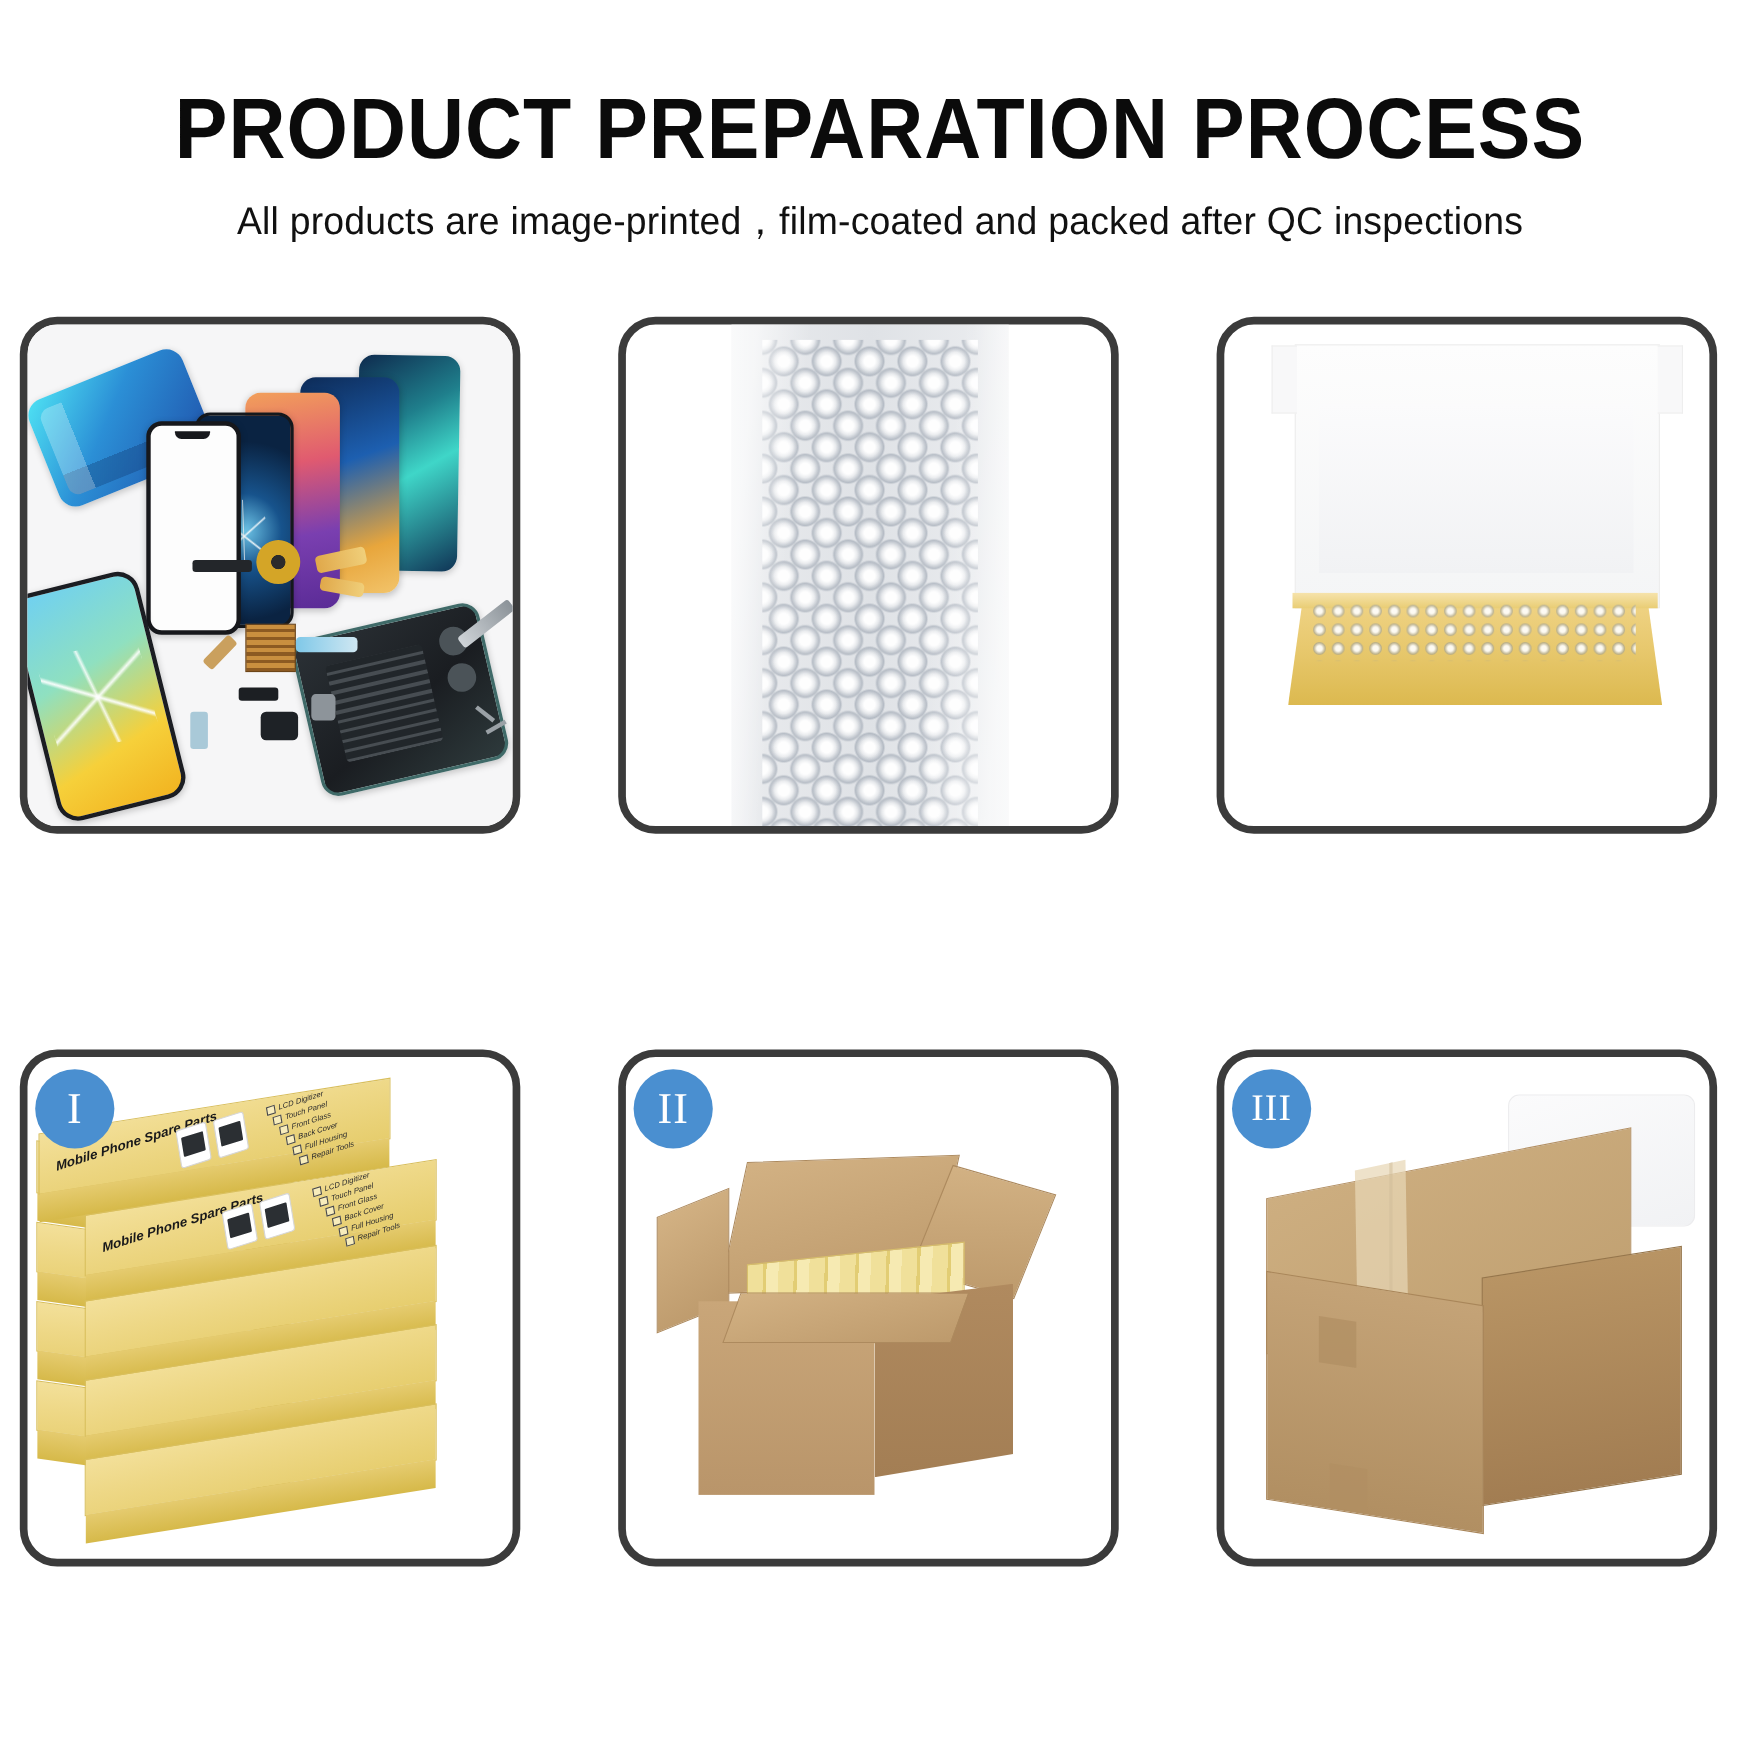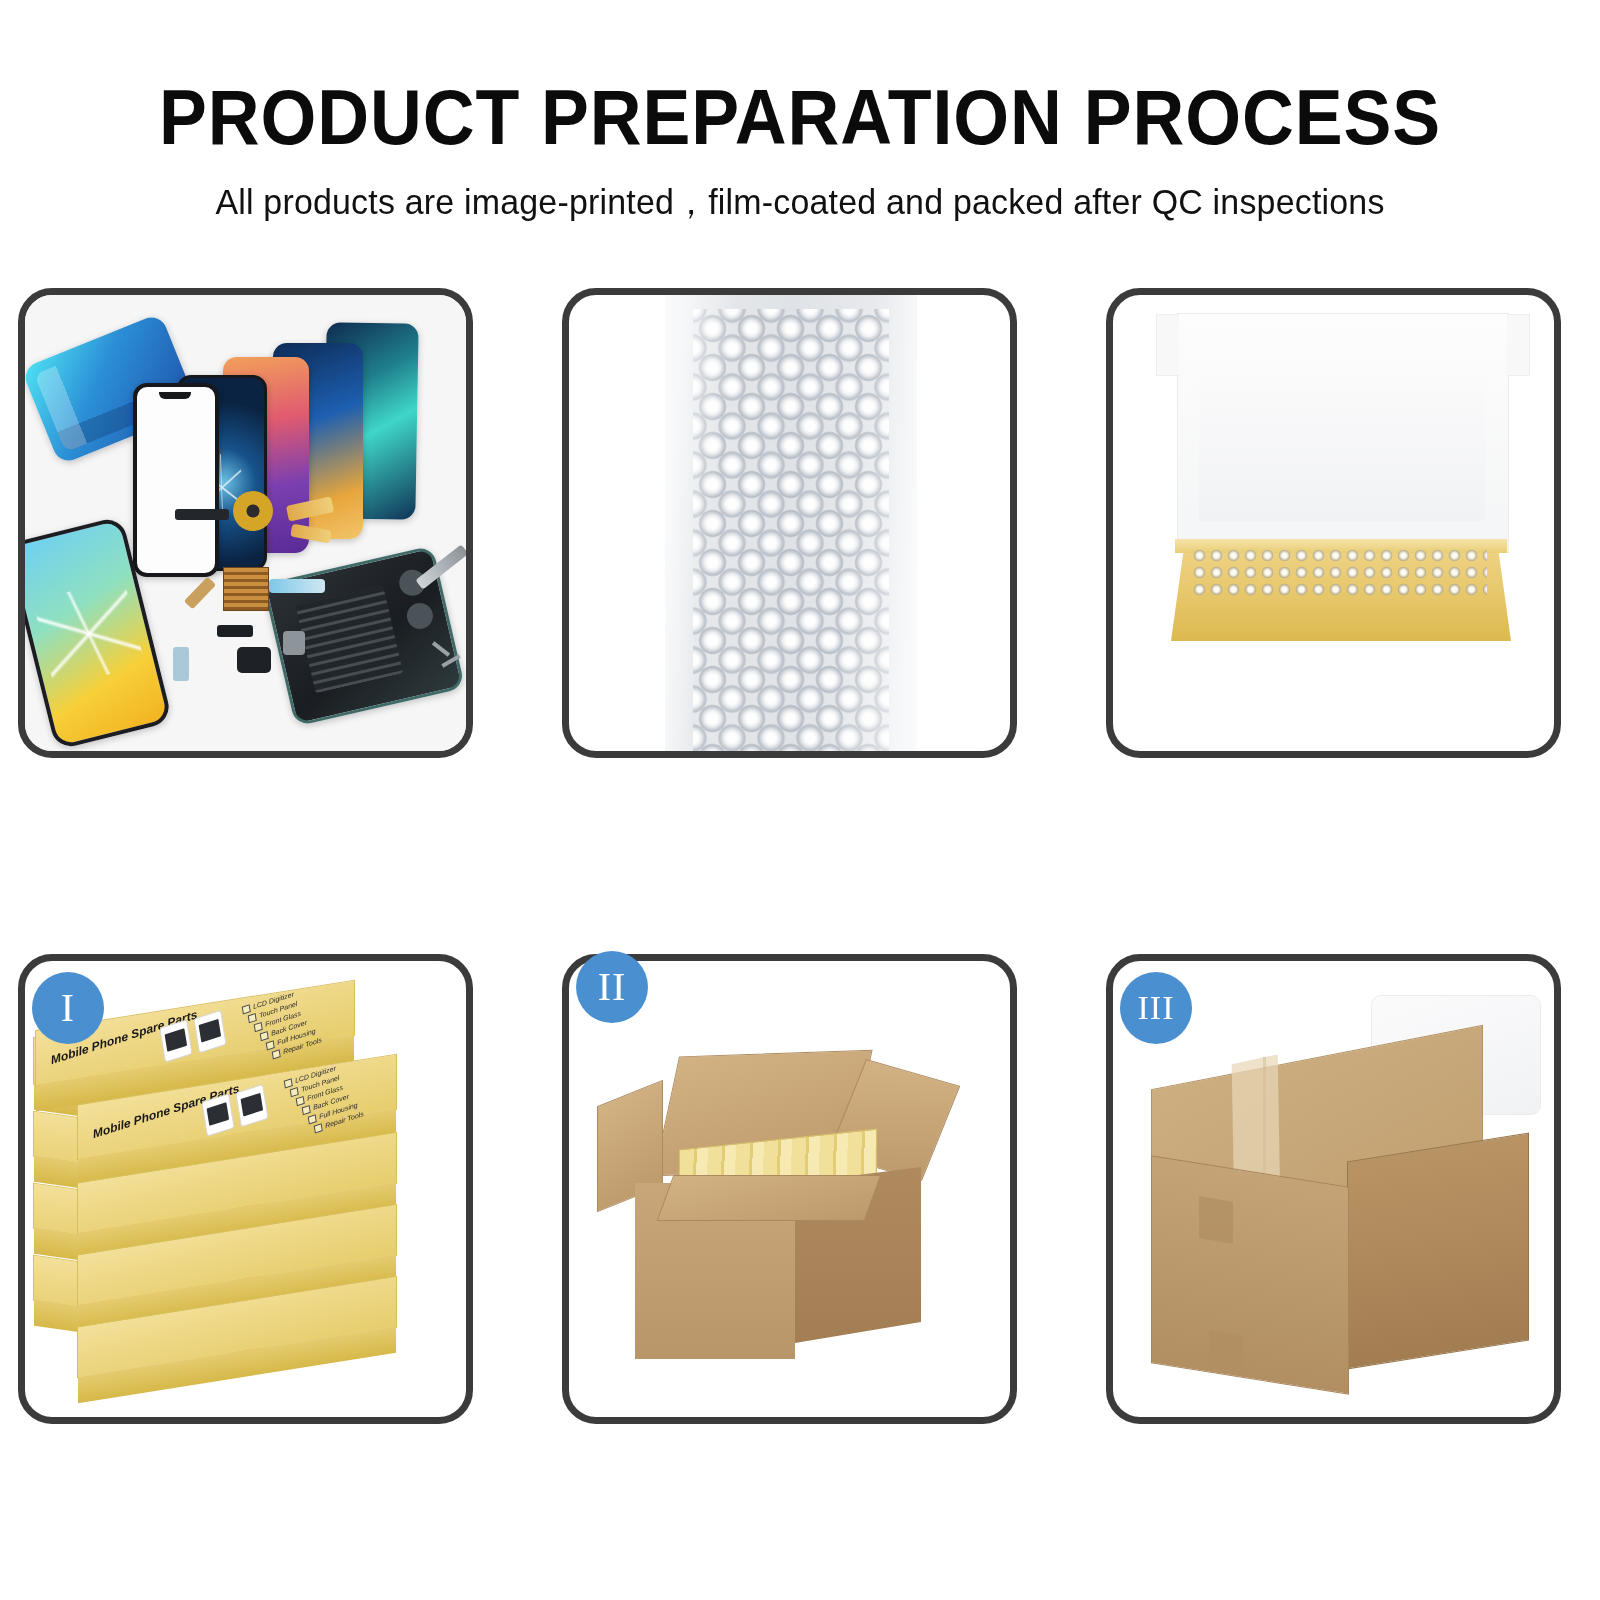--- a/index.html
+++ b/index.html
@@ -89,21 +89,21 @@
     background: #4a8fd0;
     color: #ffffff;
     font-family: "Liberation Serif", serif;
     font-size: 40px;
     line-height: 72px;
     text-align: center;
     letter-spacing: 1px;
     z-index: 40;
   }
   .b1 { left: 32px;   top: 684px; }
-  .b2 { left: 576px;  top: 663px; }
+  .b2 { left: 576px;  top: 684px; }
   .b3 { left: 1120px; top: 684px; }
   .badge.wide { font-size: 34px; }
 
   
   .collage { background: #f6f6f7; }
   .ph {
     position: absolute;
     border-radius: 14px;
     box-shadow: 0 2px 7px rgba(0,0,0,0.22);
   }

